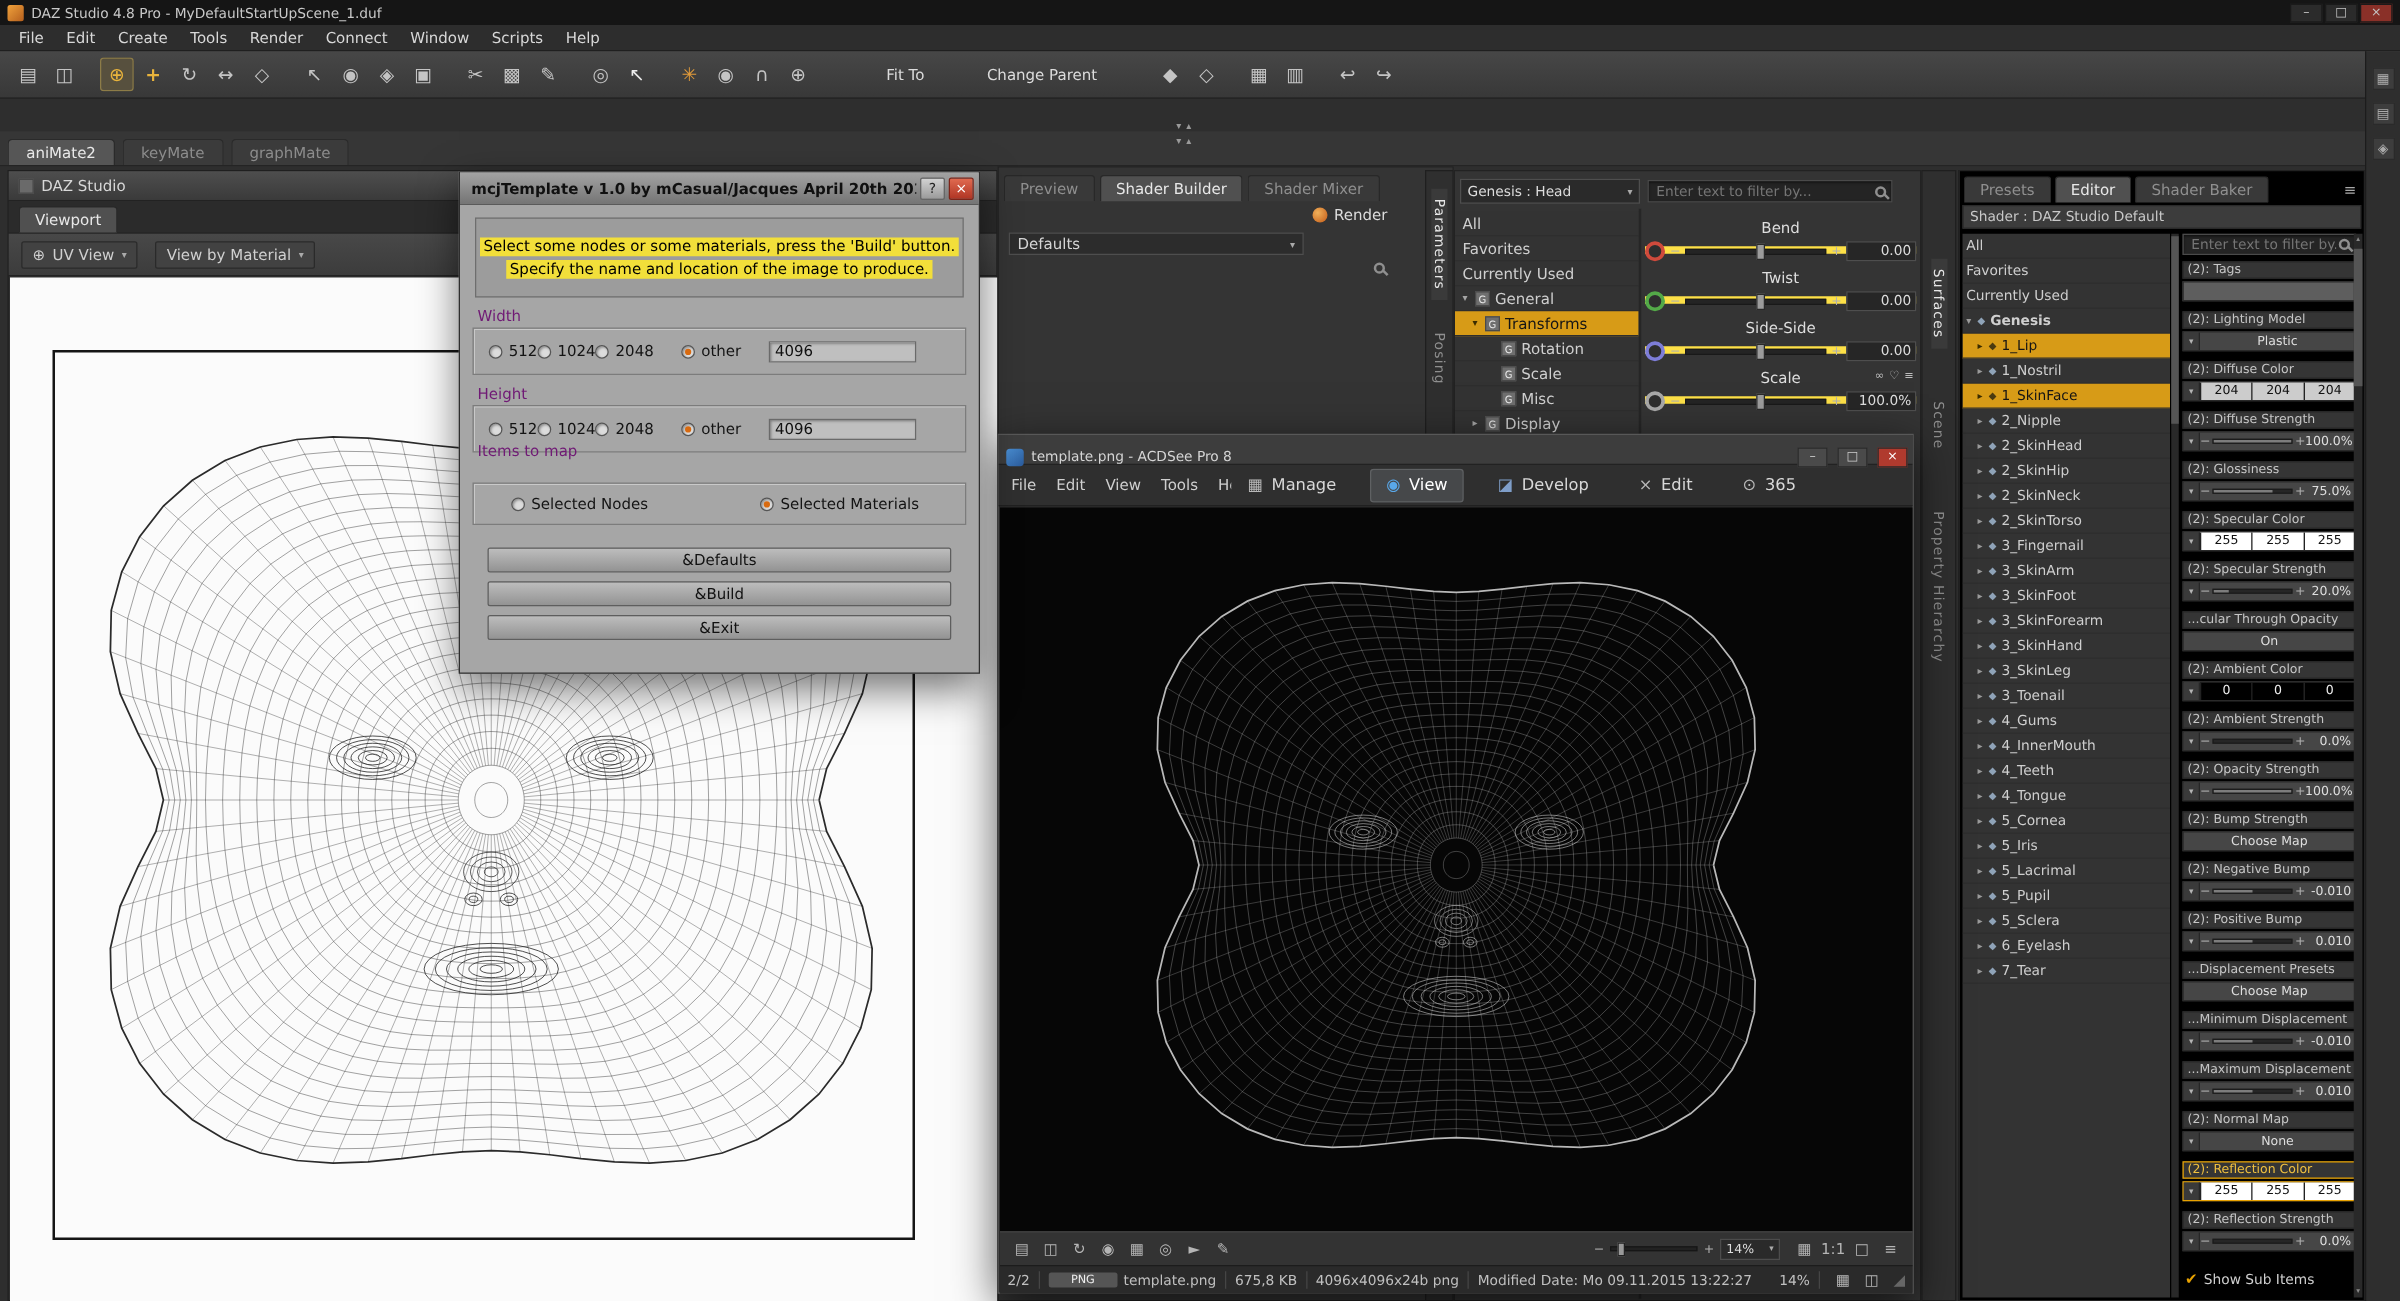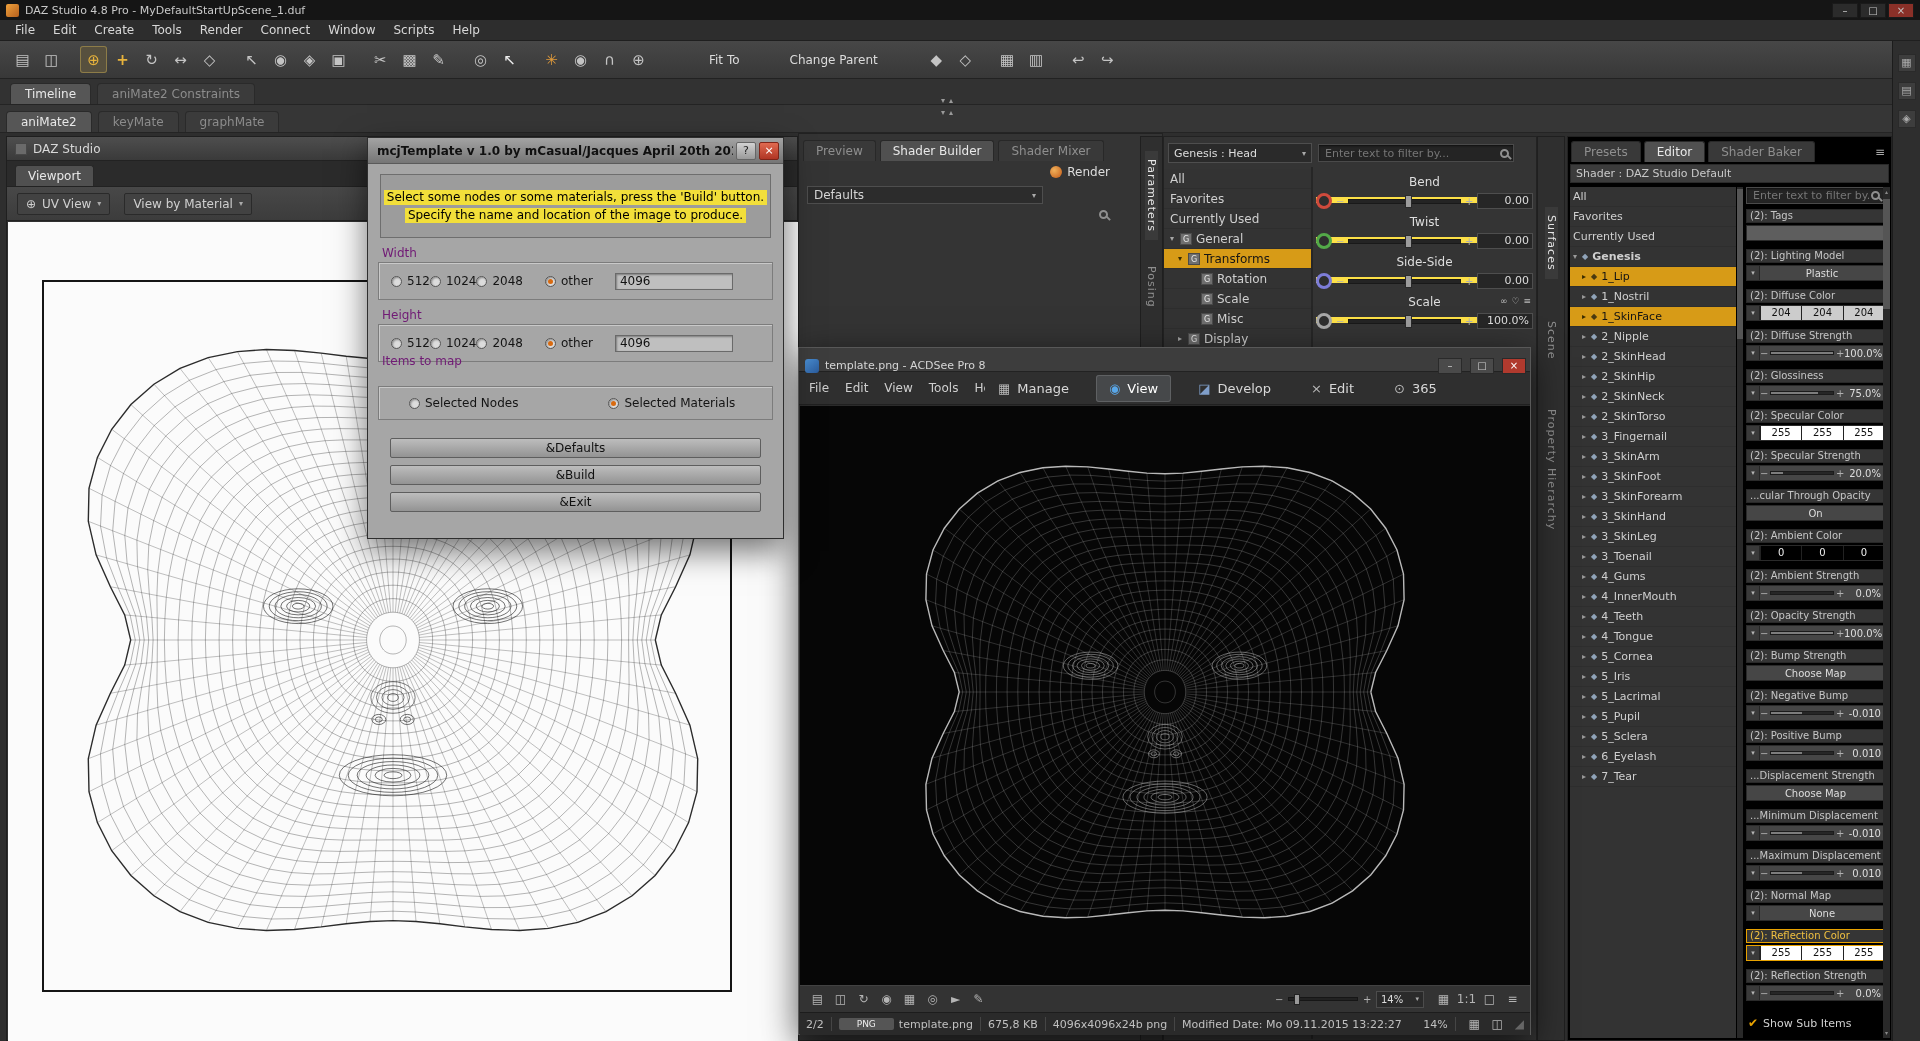--- a/index.html
+++ b/index.html
@@ -341,25 +341,20 @@
         </div>
         <div class="tb-icon grp">
           <span class="tb-glyph" style="color:#c4c4c4">↩</span>
         </div>
         <div class="tb-icon">
           <span class="tb-glyph" style="color:#c4c4c4">↪</span>
         </div>
       </div>
   </div>
 
-  <div id="dock1">
-
-  <div class="dock-tab active">Timeline</div>
-      <div class="dock-tab">aniMate2 Constraints</div>
-    </div>
   <div id="dock2">
 
   <div class="dock-tab active">aniMate2</div>
       <div class="dock-tab">keyMate</div>
       <div class="dock-tab">graphMate</div>
     </div>
   <div id="splitter-arrows">
     <span><span>▾</span><span>▴</span></span>
     <span><span>▾</span><span>▴</span></span>
   </div>
@@ -993,21 +988,21 @@
               <span class="mini">−</span>
               <span class="ptrack">
                 <span class="pfill" style="width:50%"></span>
               </span>
               <span class="mini">+</span>
               <span class="pval">0.010</span>
             </div>
 
           </div>
           <div class="p-item button">
-            <div class="p-label">...Displacement Strength</div>
+            <div class="p-label">...Displacement Presets</div>
 
             <div class="ctl ctl-button">
               <span>Choose Map</span>
             </div>
           </div>
           <div class="p-item slider">
             <div class="p-label">...Minimum Displacement</div>
 
             <div class="ctl ctl-slider">
               <span class="chev">▾</span>

